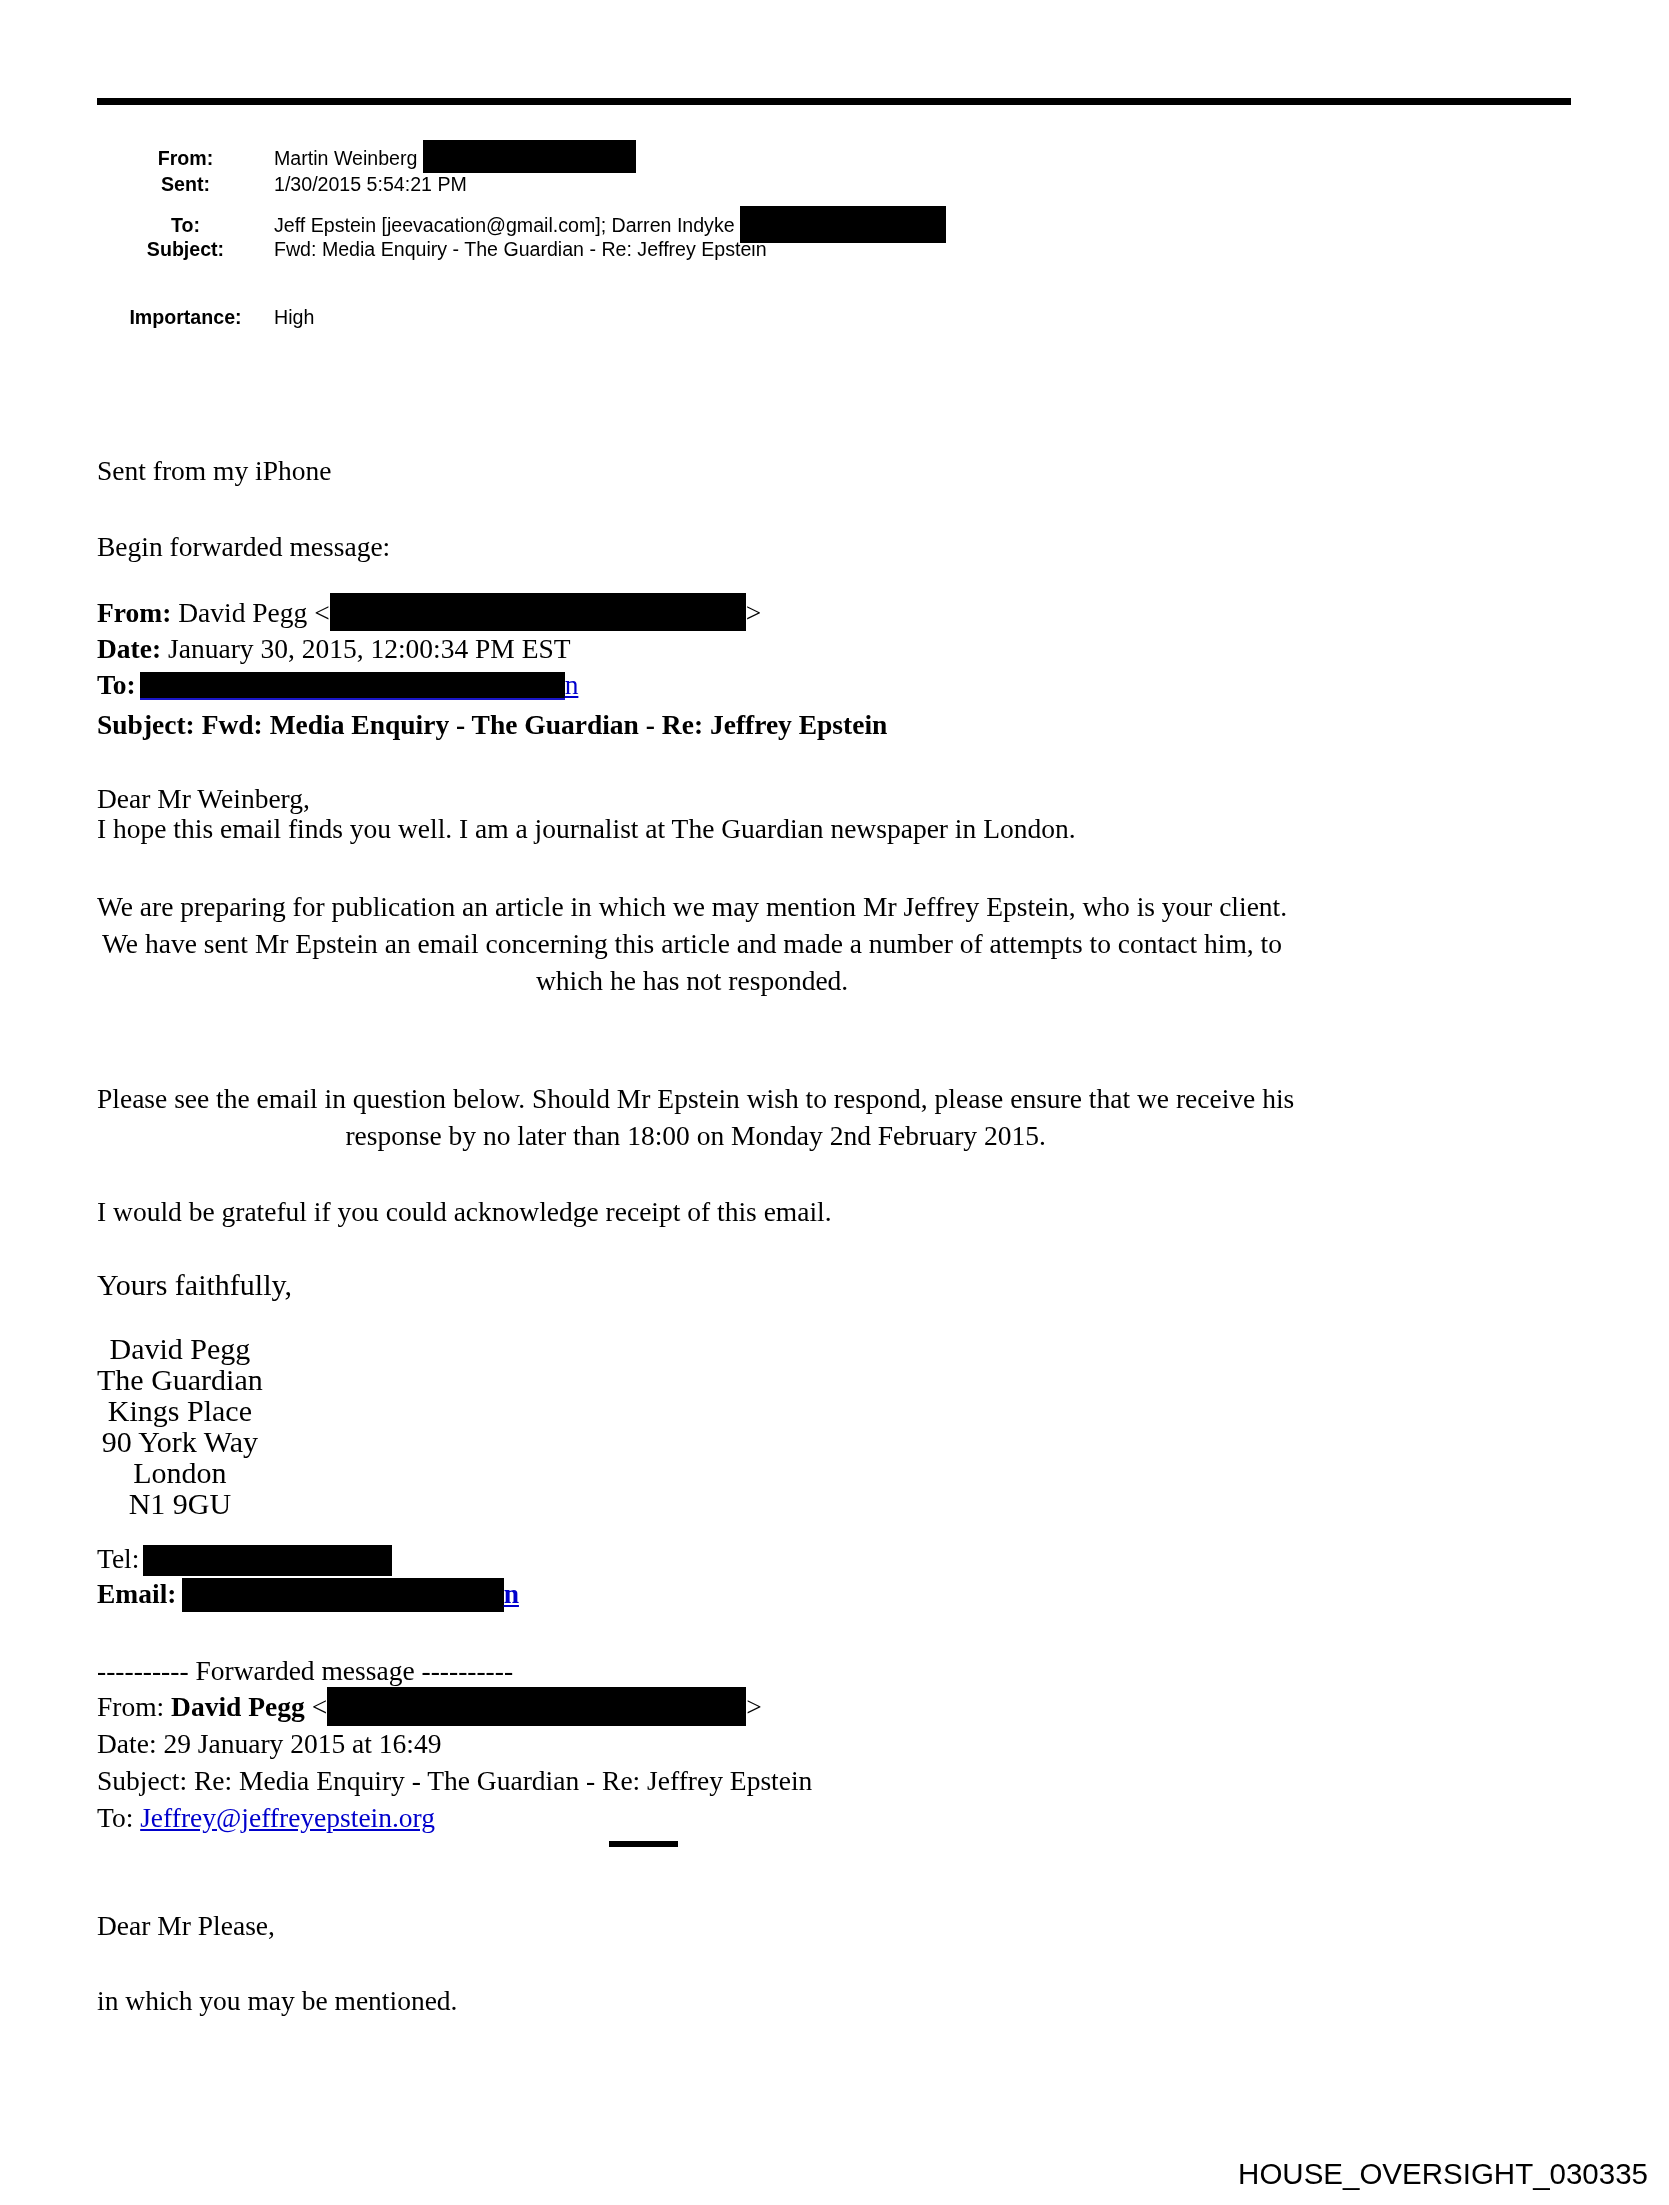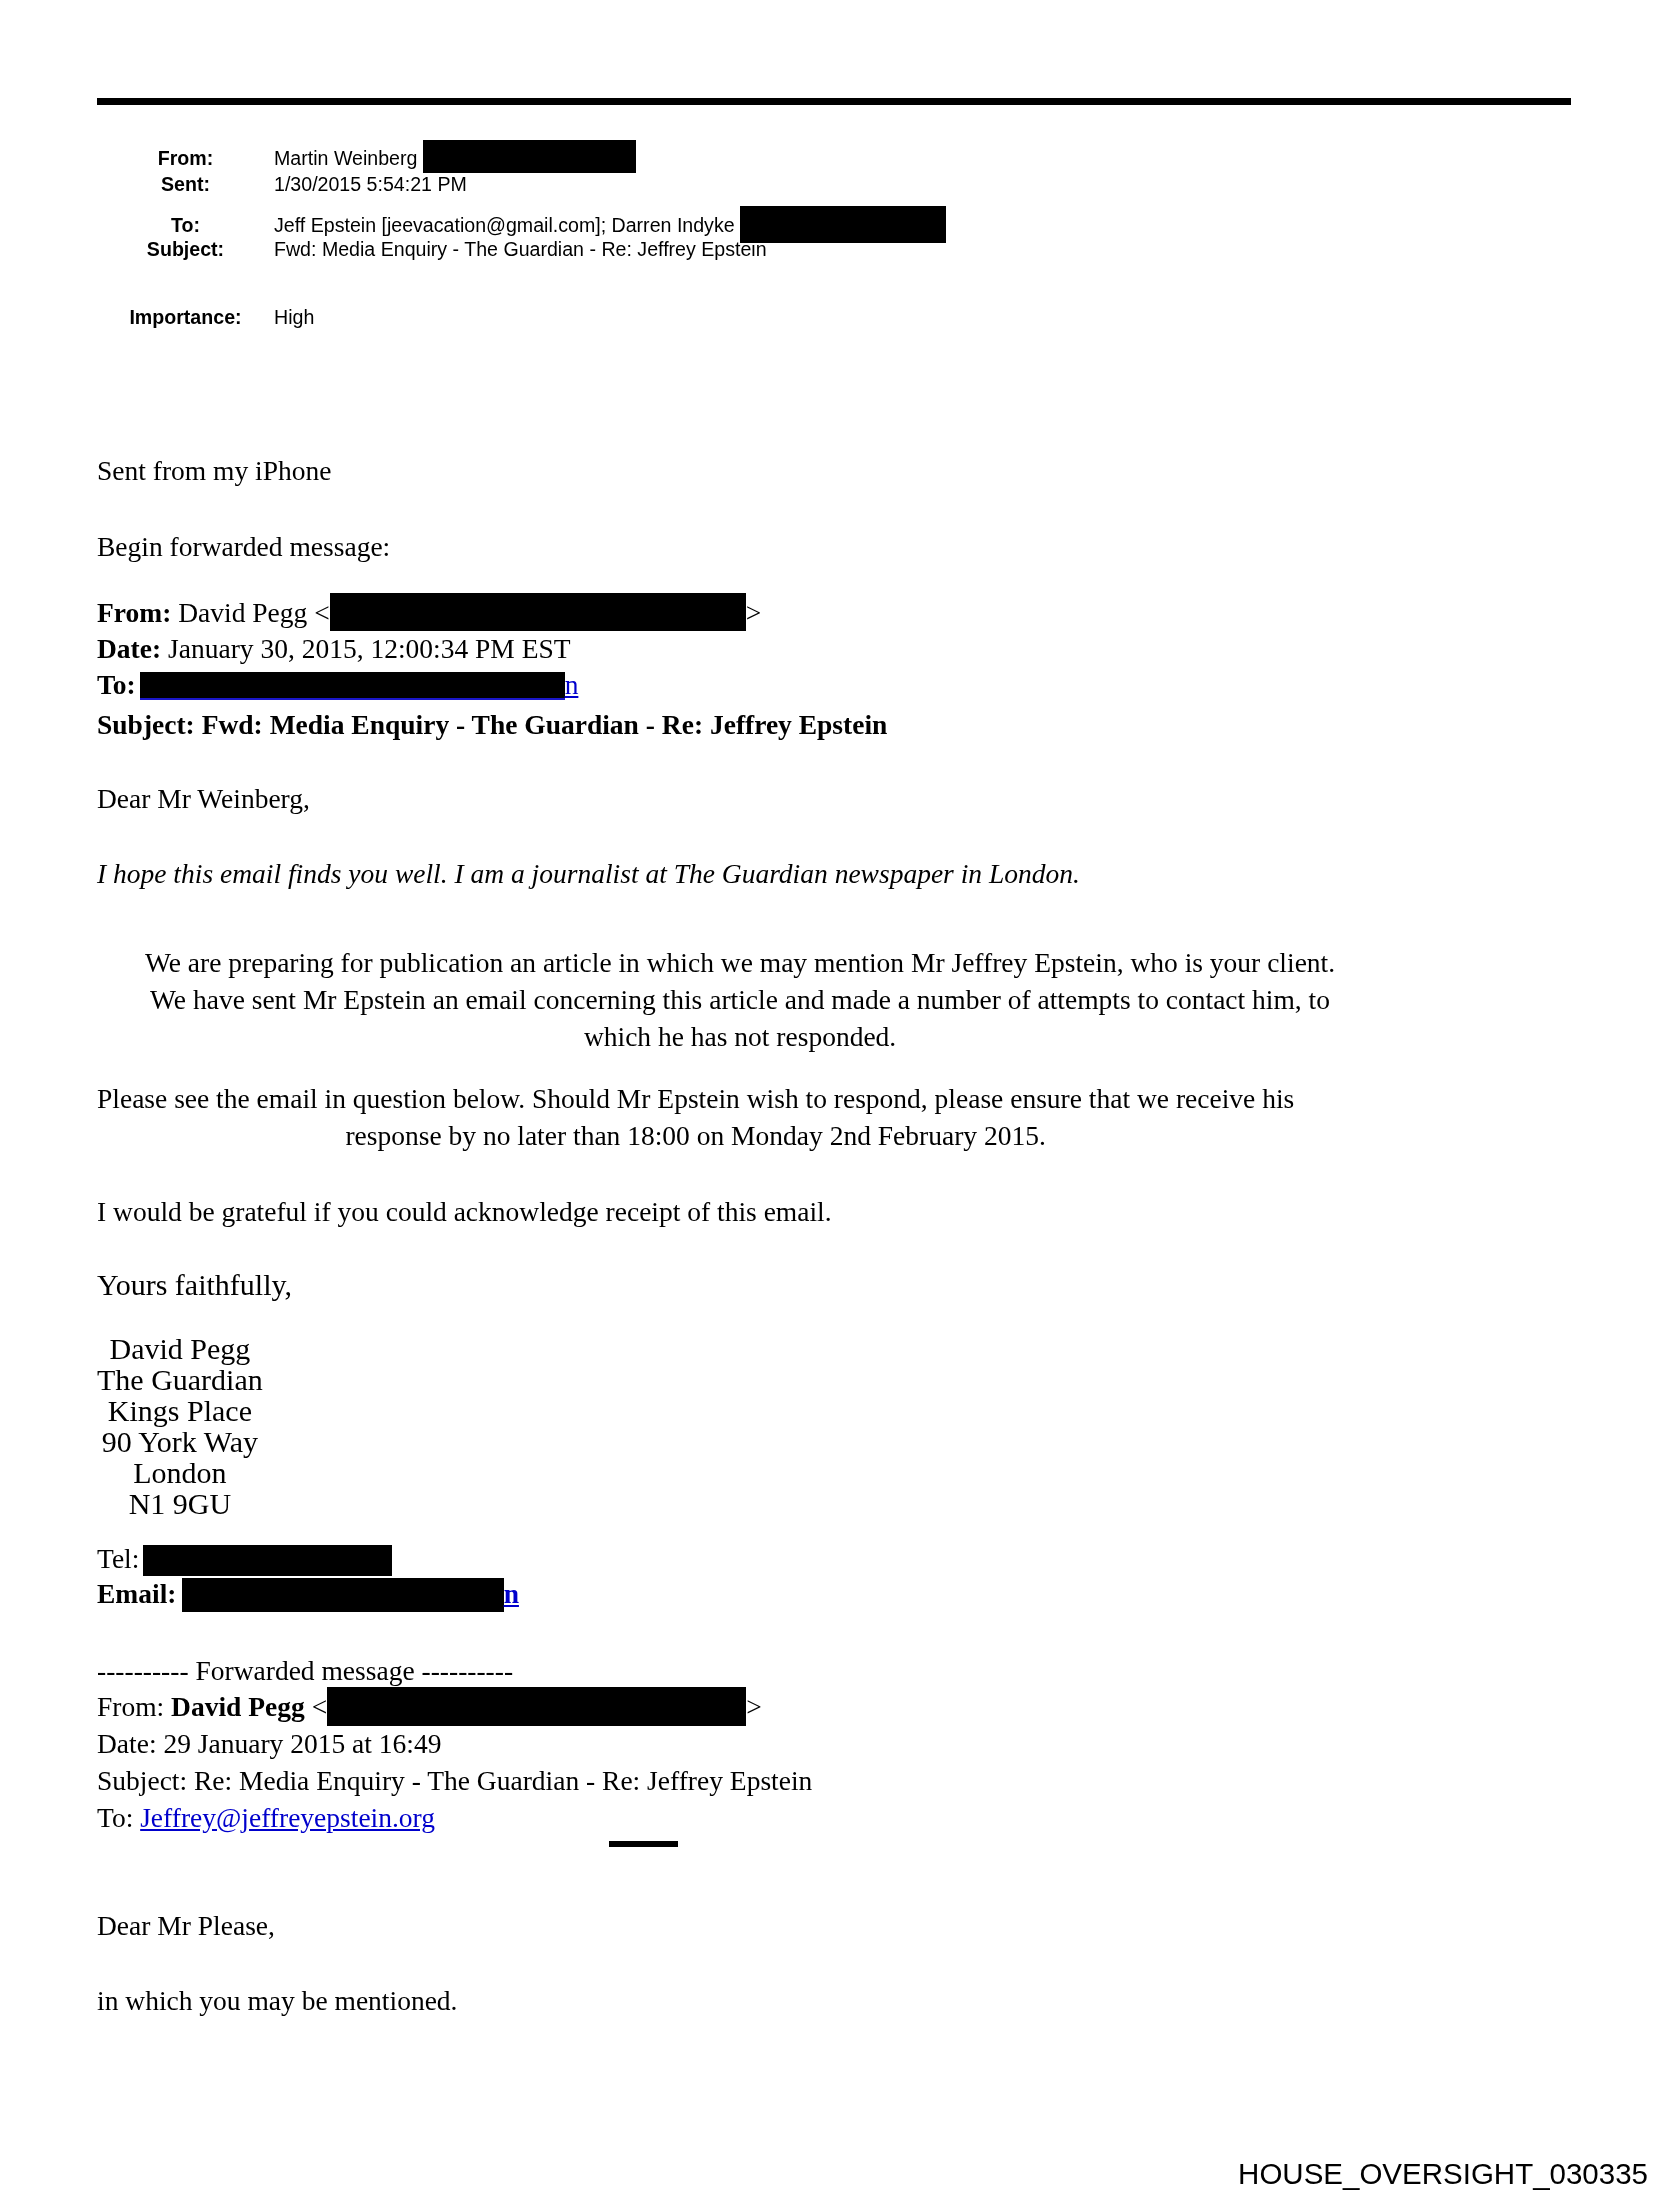--- a/index.html
+++ b/index.html
@@ -56,23 +56,23 @@
 <div class="abs serif" style="top:630px;">
   <span class="b">Date:</span>
   <span>January 30, 2015, 12:00:34 PM EST</span>
 </div>
 <div class="abs serif" style="top:666px;">
   <span class="b">To:</span><span class="bar bar-fwd1-to"></span><span class="remnant">n</span>
 </div>
 <div class="abs serif b" style="top:706px;">Subject: Fwd: Media Enquiry - The Guardian - Re: Jeffrey Epstein</div>
 
 <div class="abs serif" style="top:780px;">Dear Mr Weinberg,</div>
-<div class="abs serif" style="top:855px;font-style:italic;">I hope this email finds you well. I am a journalist at The Guardian newspaper in London.</div>
+<div class="abs serif" style="top:810px;">I hope this email finds you well. I am a journalist at The Guardian newspaper in London.</div>
 
-<div class="abs serif" style="top:944px;margin-left:48px;">
+<div class="abs serif" style="top:888px;">
   <div>We are preparing for publication an article in which we may mention Mr Jeffrey Epstein, who is your client.</div>
   <div>We have sent Mr Epstein an email concerning this article and made a number of attempts to contact him, to</div>
   <div>which he has not responded.</div>
 </div>
 
 <div class="abs serif" style="top:1080px;">
   <div>Please see the email in question below. Should Mr Epstein wish to respond, please ensure that we receive his</div>
   <div>response by no later than 18:00 on Monday 2nd February 2015.</div>
 </div>
 

